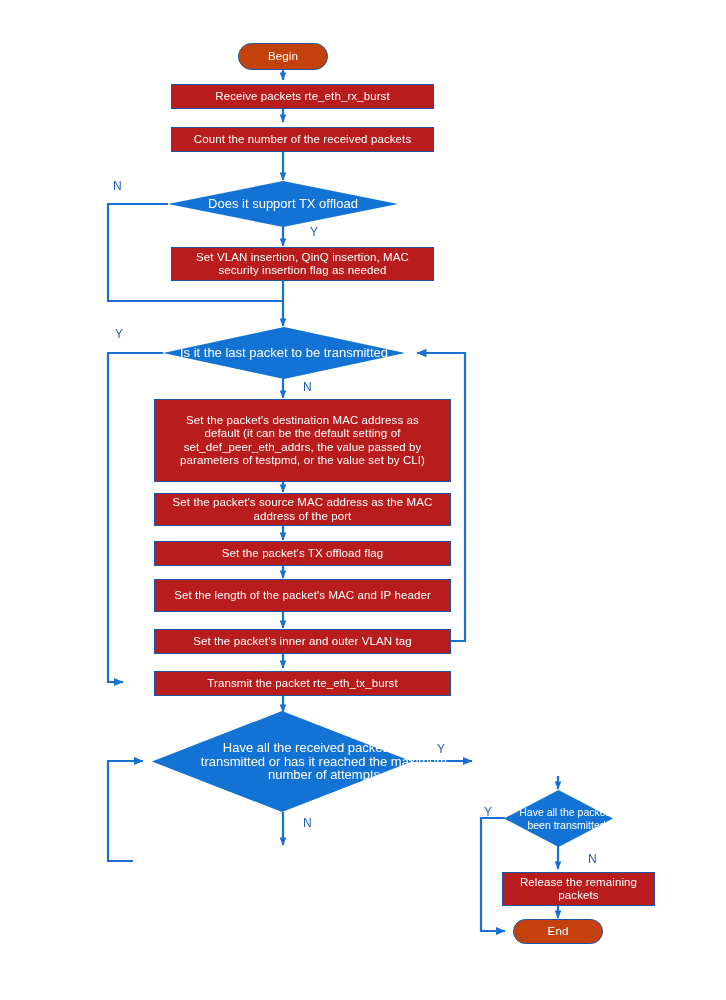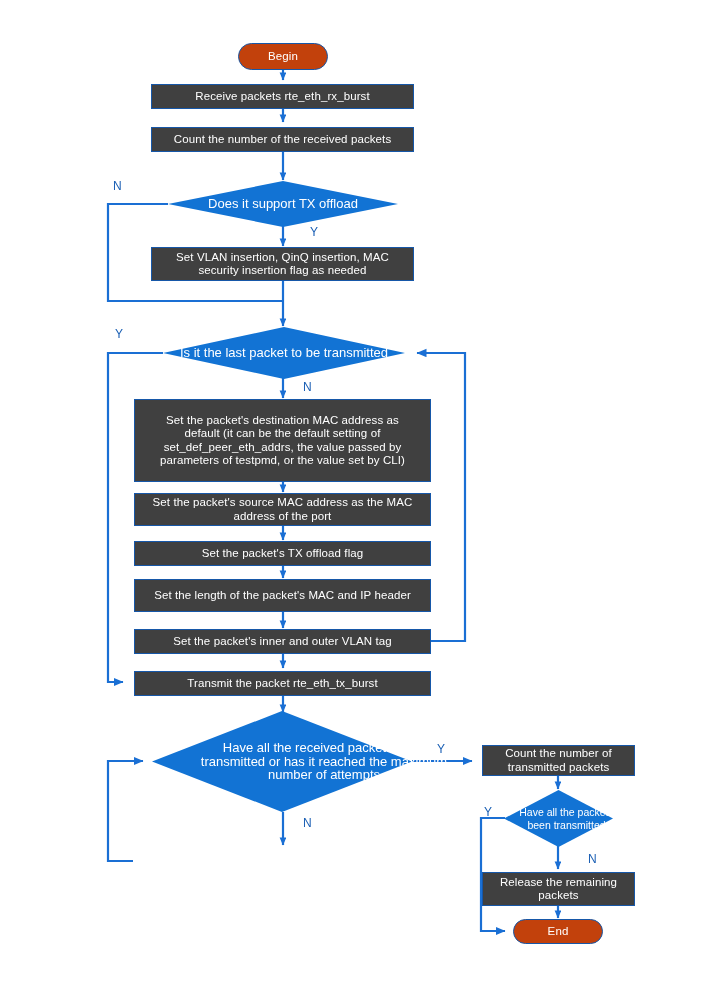--- a/index.html
+++ b/index.html
@@ -31,22 +31,23 @@
     align-items: center;
     justify-content: center;
     text-align: center;
     color: #ffffff;
     font-size: 11.5px;
     line-height: 13.5px;
     letter-spacing: 0.1px;
     z-index: 3;
   }
   .proc {
-    background: #404040;
+    background: #b91c1c;
     border: 1px solid #1657a8;
+    margin-left: 20px;
   }
   .term {
     background: #c2410c;
     border: 1px solid #1657a8;
     border-radius: 999px;
   }
   .diamond-wrap {
     position: absolute;
     z-index: 2;
   }
@@ -191,23 +192,20 @@
   </div>
 
   <div class="diamond-wrap" style="left:152px; top:711px; width:260px; height:101px;">
     <svg width="260" height="101" viewBox="0 0 260 101" xmlns="http://www.w3.org/2000/svg">
       <polygon points="130,0 260,50.5 130,101 0,50.5" fill="#1273d4"></polygon>
     </svg>
     <div class="diamond-label" style="padding:0 42px; align-items:center;">Have all the received packets been transmitted or has it reached the maximum number of attempts</div>
   </div>
 
 
-  <div class="node proc" style="left:482px; top:745px; width:153px; height:31px; padding:0 6px;">
-    <span>Count the number of transmitted packets</span>
-  </div>
 
   <div class="diamond-wrap" style="left:504px; top:790px; width:109px; height:57px;">
     <svg width="109" height="57" viewBox="0 0 109 57" xmlns="http://www.w3.org/2000/svg">
       <polygon points="54.5,0 109,28.5 54.5,57 0,28.5" fill="#1273d4"></polygon>
     </svg>
     <div class="diamond-label" style="font-size:10.5px; line-height:12.5px; padding:0 8px;">Have all the packets been transmitted</div>
   </div>
 
   <div class="node proc" style="left:482px; top:872px; width:153px; height:34px; padding:0 6px;">
     <span>Release the remaining packets</span>

